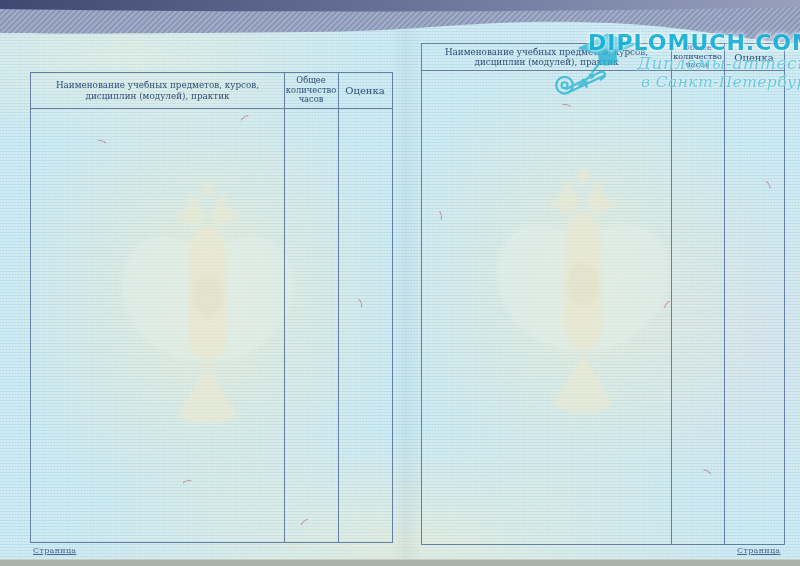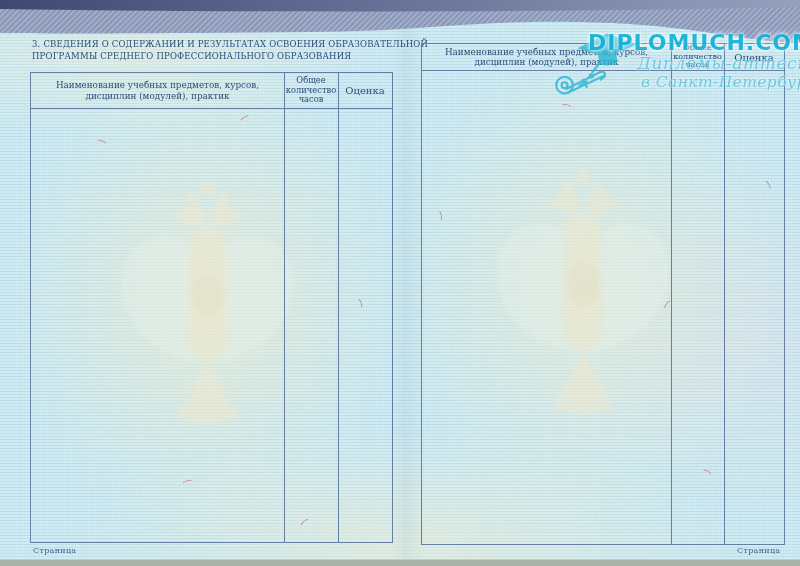--- a/index.html
+++ b/index.html
@@ -42,21 +42,21 @@
   .table-right .thead{height:26px}
   .th{display:flex;align-items:center;justify-content:center;text-align:center;color:#2e4c78;}
   .th-name{font-size:8.8px;line-height:10.5px;padding:0 10px;box-sizing:border-box;}
   .table-left  .th-name{width:253px}
   .table-right .th-name{width:249px;line-height:10px;}
   .th-hours{font-size:8.3px;line-height:9.5px;padding:0 13px;box-sizing:border-box;}
   .table-left  .th-hours{width:54px}
   .table-right .th-hours{width:53px;font-size:8px;line-height:8.5px;}
   .th-grade{flex:1;font-size:10px;}
   
-  .page-label{position:absolute;font-size:8px;color:#49648c;z-index:2;letter-spacing:.3px;}
+  .page-label{position:absolute;font-size:8px;color:#49648c;z-index:2;letter-spacing:.3px;text-decoration:underline;}
   .page-label-left{left:33px;top:546px;}
   .page-label-right{left:737px;top:546px;}
   
   .wm{position:absolute;left:0;top:0;z-index:5;}
   .wm-icon{position:absolute;left:548px;top:26px;width:96px;height:74px;opacity:.8;}
   .wm-brand{position:absolute;left:588px;top:30px;white-space:nowrap;
     font-family:"DejaVu Sans", sans-serif;font-weight:bold;font-size:22px;letter-spacing:1px;
     color:#15b2d8;opacity:.92;
     text-shadow:0 0 2px rgba(255,255,255,.95),0 0 4px rgba(255,255,255,.8),0 0 6px rgba(255,255,255,.6);}
   .wm-tag{position:absolute;white-space:nowrap;font-style:italic;color:#68c8dd;opacity:.95;
@@ -111,24 +111,20 @@
 
   <div class="gutter"></div>
 
   <svg class="eagle eagle-left" viewBox="0 0 200 270">
       <use href="#eagle-shape"></use>
     </svg>
   <svg class="eagle eagle-right" viewBox="0 0 200 270">
       <use href="#eagle-shape"></use>
     </svg>
 
-  <div class="heading">
-    <div>3. СВЕДЕНИЯ О СОДЕРЖАНИИ И РЕЗУЛЬТАТАХ ОСВОЕНИЯ ОБРАЗОВАТЕЛЬНОЙ</div>
-    <div>ПРОГРАММЫ СРЕДНЕГО ПРОФЕССИОНАЛЬНОГО ОБРАЗОВАНИЯ</div>
-  </div>
 
   <div class="table table-left">
     <div class="vline v1"></div>
     <div class="vline v2"></div>
     <div class="thead">
       <div class="th th-name">Наименование учебных предметов, курсов, дисциплин (модулей), практик</div>
       <div class="th th-hours">Общее количество часов</div>
       <div class="th th-grade">Оценка</div>
     </div>
   </div>

